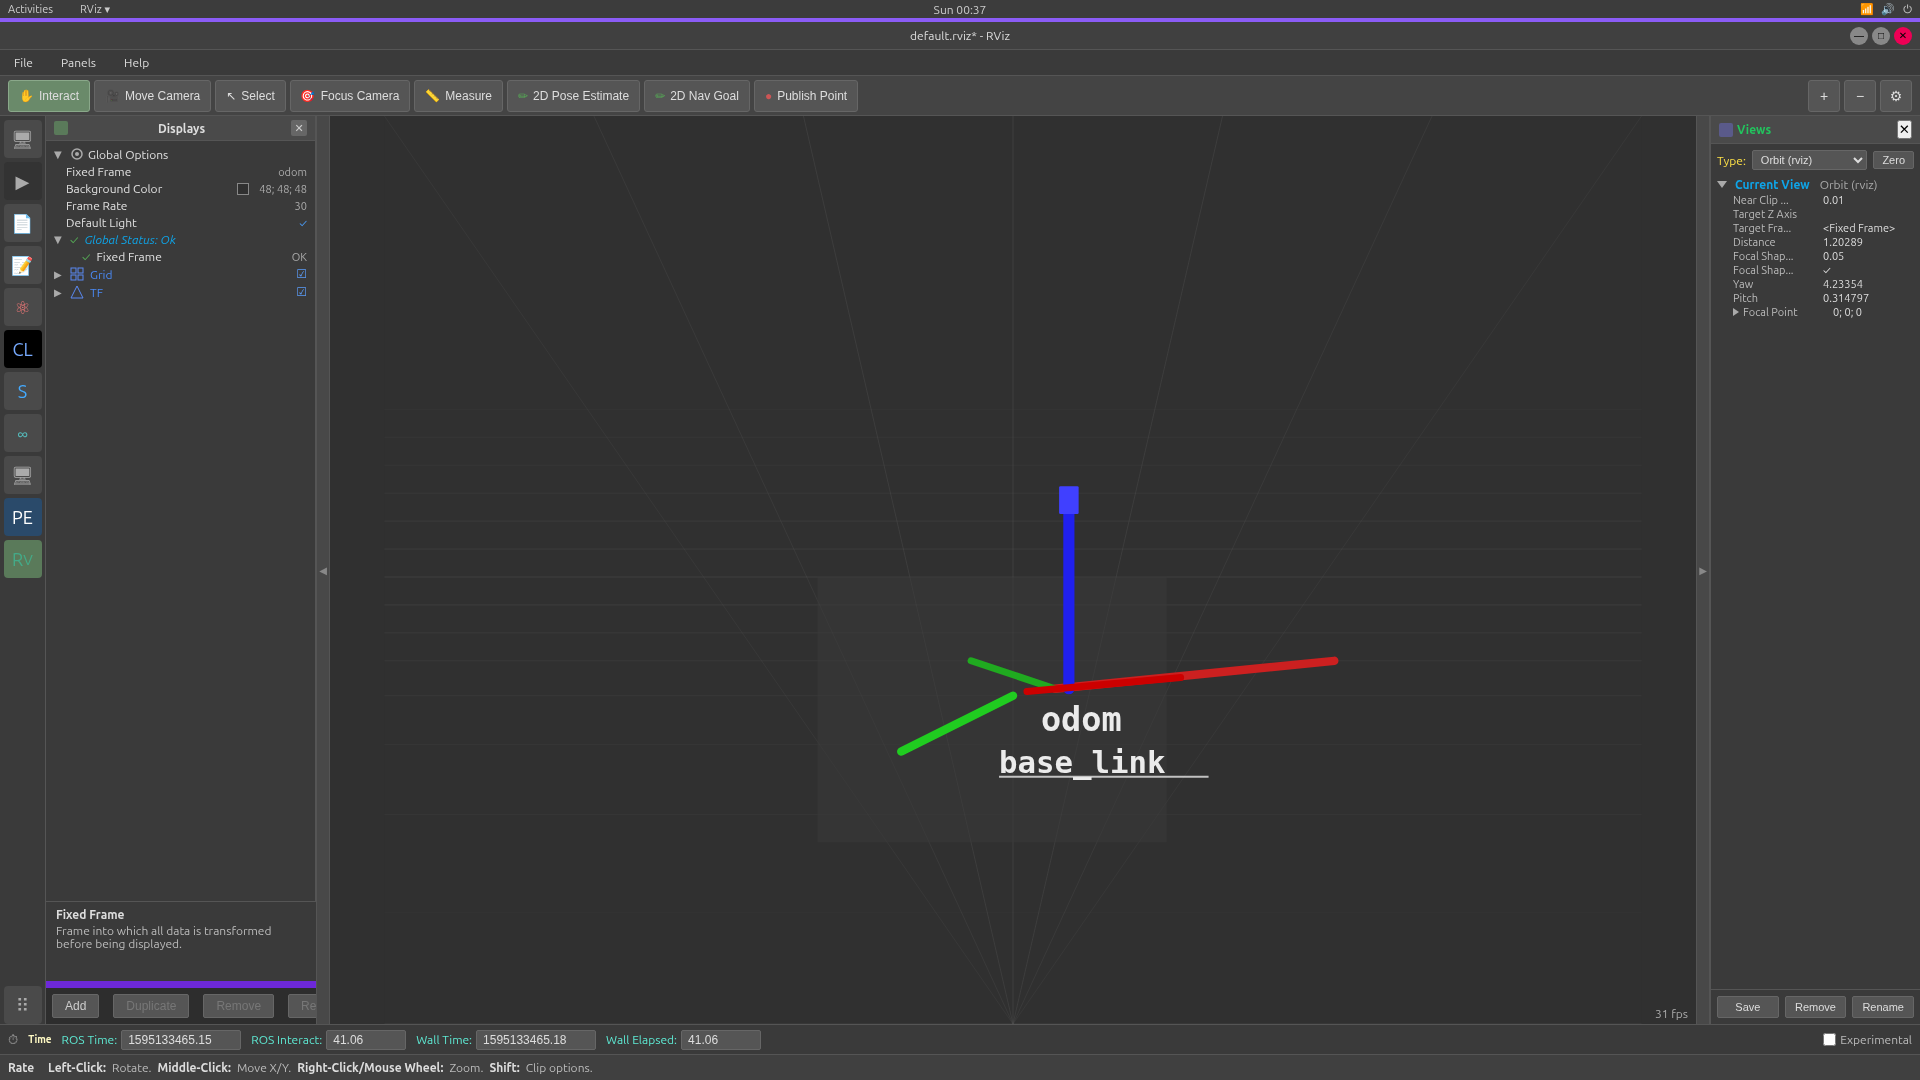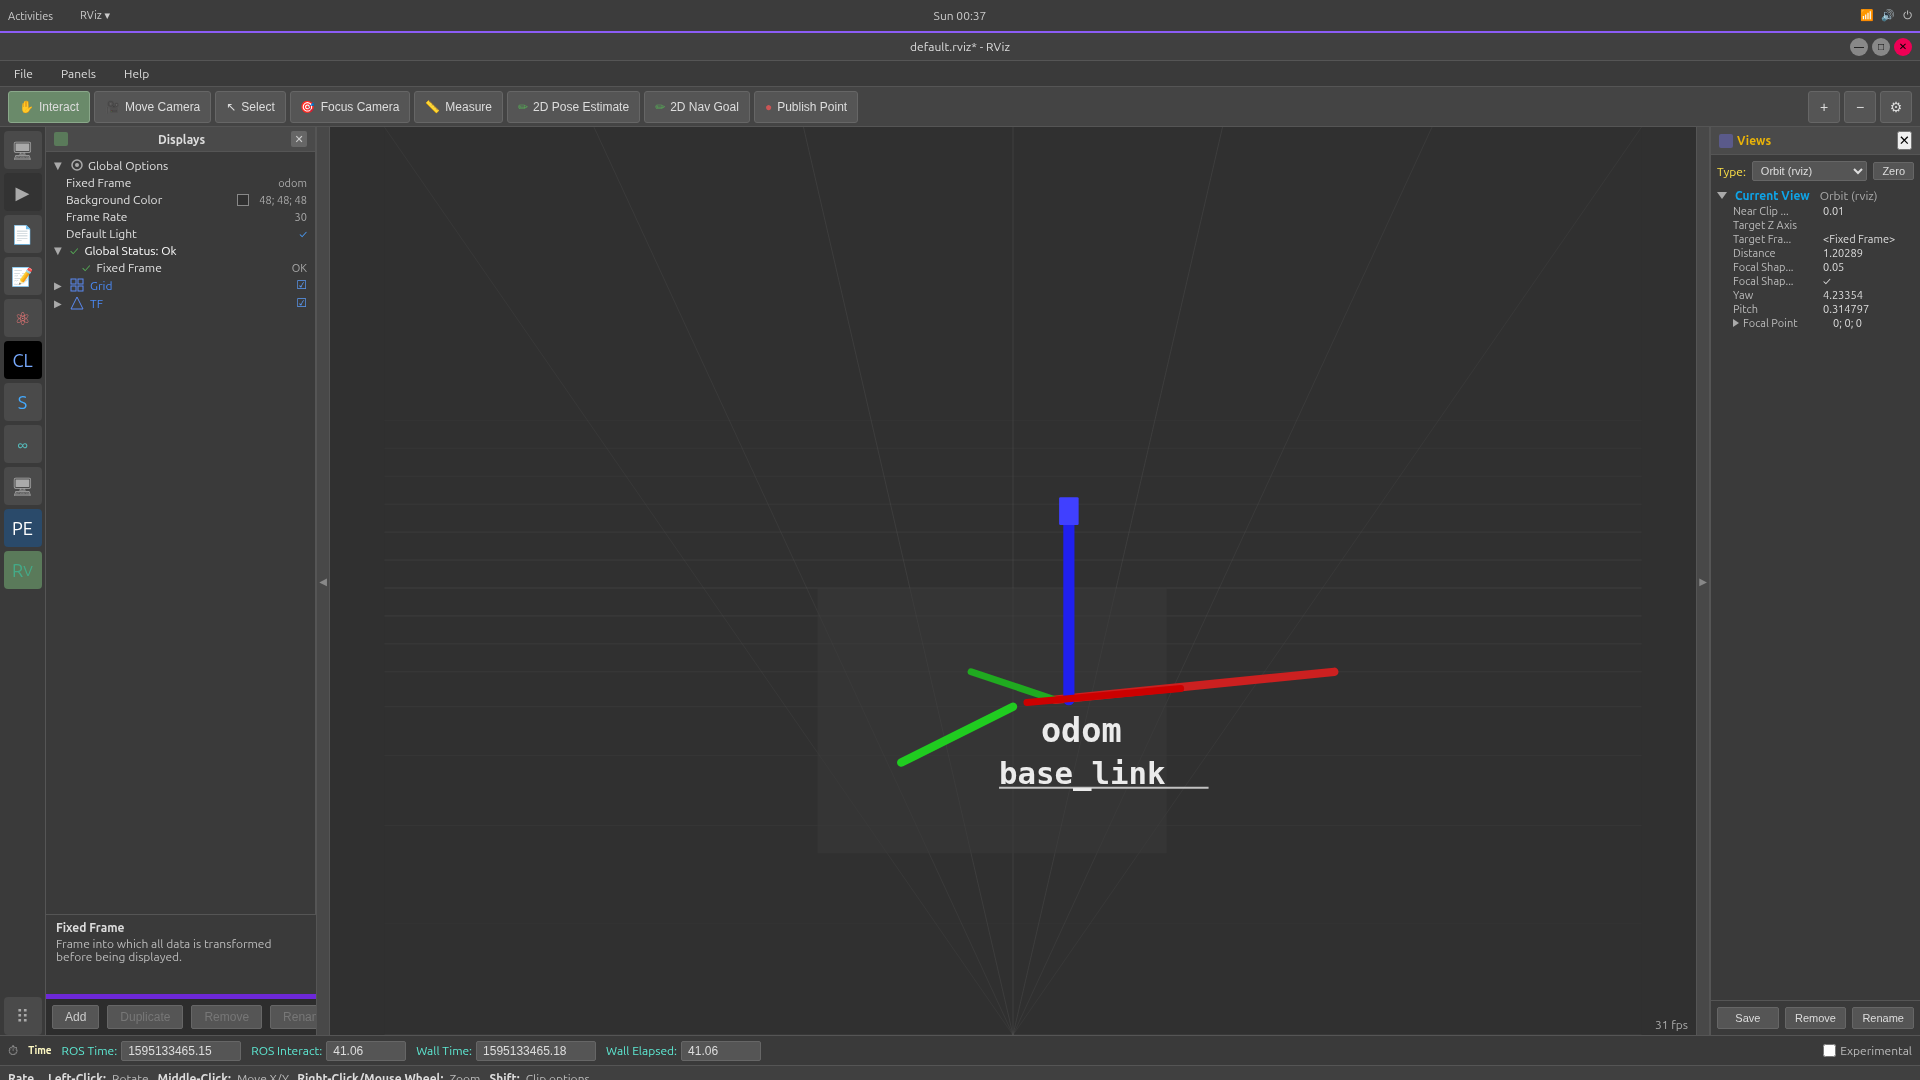--- a/index.html
+++ b/index.html
@@ -1,19 +1,19 @@
 <!DOCTYPE html>
 <html><head>
   <meta charset="utf-8">
   <style>
     * { box-sizing: border-box; margin: 0; padding: 0; }
     body { font-family: 'Ubuntu', 'DejaVu Sans', sans-serif; font-size: 12px; background: #2d2d2d; color: #e0e0e0; overflow: hidden; width: 1920px; height: 1080px; }
 
     
-    #topbar { height: 33px; background: #3c3c3c; display: flex; align-items: center; justify-content: center; font-size: 12px; color: #ccc; border-bottom: 2px solid #8b5cf6; position: relative; }
+    #topbar { height: 22px; background: #3c3c3c; display: flex; align-items: center; justify-content: center; font-size: 12px; color: #ccc; border-bottom: 4px solid #8b5cf6; position: relative; }
     #topbar .time { position: absolute; left: 50%; transform: translateX(-50%); }
     #topbar .sys-icons { position: absolute; right: 8px; display: flex; gap: 8px; align-items: center; font-size: 11px; }
 
     
     #titlebar { height: 28px; background: #404040; display: flex; align-items: center; justify-content: center; font-size: 12px; color: #ddd; border-bottom: 1px solid #555; position: relative; }
     #titlebar .title { }
     #titlebar .win-controls { position: absolute; right: 8px; display: flex; gap: 4px; }
     #titlebar .win-btn { width: 18px; height: 18px; border-radius: 50%; border: none; cursor: pointer; display: flex; align-items: center; justify-content: center; font-size: 10px; }
     #titlebar .win-btn.minimize { background: #888; }
     #titlebar .win-btn.maximize { background: #888; }
@@ -44,30 +44,30 @@
     #displays-header .close-btn { width: 16px; height: 16px; background: #666; border: none; color: #ccc; cursor: pointer; display: flex; align-items: center; justify-content: center; font-size: 11px; border-radius: 2px; }
     #displays-tree { flex: 1; overflow-y: auto; padding: 4px 0; }
     .tree-item { padding: 2px 8px; display: flex; align-items: center; gap: 4px; cursor: pointer; font-size: 12px; }
     .tree-expand { width: 12px; color: #aaa; font-size: 10px; flex-shrink: 0; }
     .tree-label { flex: 1; }
     .tree-value { color: #aaa; font-size: 11px; margin-left: 4px; }
     .indent-1 { padding-left: 20px; }
     .indent-2 { padding-left: 36px; }
     .color-swatch { width: 12px; height: 12px; background: #303030; border: 1px solid #888; display: inline-block; margin-right: 2px; }
     .check-blue { color: #4a9af5; }
-    .label-green { color: #ffffff; }
+    .label-green { color: #0ea5e9; font-style: italic; }
     .label-blue { color: #4a8af5; }
 
     
     #viewport { flex: 1; background: #303030; position: relative; overflow: hidden; }
 
     
     #views-panel { width: 210px; background: #3a3a3a; border-left: 1px solid #555; display: flex; flex-direction: column; }
     #views-header { background: #4a4a4a; padding: 4px 8px; display: flex; align-items: center; border-bottom: 1px solid #555; }
-    #views-header .panel-title { font-size: 12px; color: #eab308; font-weight: bold; }
+    #views-header .panel-title { font-size: 12px; color: #22c55e; font-weight: bold; }
     #views-content { padding: 6px; flex: 1; overflow-y: auto; }
     .views-type-row { display: flex; align-items: center; gap: 6px; margin-bottom: 6px; }
     .views-type-label { font-size: 12px; color: #fde047; }
     .views-type-select { background: #555; border: 1px solid #666; color: #ddd; font-size: 11px; padding: 2px 4px; border-radius: 2px; flex: 1; }
     .views-zero-btn { background: #555; border: 1px solid #666; color: #ddd; font-size: 11px; padding: 2px 8px; border-radius: 2px; cursor: pointer; }
     .views-section { margin-bottom: 4px; }
     .views-section-header { display: flex; align-items: center; gap: 4px; padding: 2px 0; }
     .views-section-title { font-size: 12px; color: #0ea5e9; font-weight: bold; }
     .views-section-subtitle { font-size: 12px; color: #aaa; }
     .views-prop-row { display: flex; align-items: center; padding: 1px 0 1px 16px; font-size: 11px; }
@@ -78,21 +78,21 @@
 
     
     .collapse-handle { width: 14px; background: #484848; border-left: 1px solid #555; border-right: 1px solid #555; cursor: pointer; display: flex; align-items: center; justify-content: center; font-size: 10px; color: #888; }
 
     
     #description-bar { height: 80px; background: #3a3a3a; border-top: 1px solid #555; padding: 6px 10px; }
     #description-bar .desc-title { font-size: 12px; font-weight: bold; color: #ddd; margin-bottom: 3px; }
     #description-bar .desc-text { font-size: 12px; color: #bbb; }
 
     
-    #displays-buttons { padding: 6px; display: flex; gap: 8px; border-top: 5px solid #6d28d9; }
+    #displays-buttons { padding: 6px; display: flex; gap: 14px; border-top: 7px solid #6d28d9; }
     .displays-btn { padding: 4px 12px; background: #555; border: 1px solid #666; color: #ccc; font-size: 12px; border-radius: 2px; cursor: pointer; }
     .displays-btn:disabled { color: #777; cursor: default; }
 
     
     #bottom-bar { height: 30px; background: #3a3a3a; border-top: 1px solid #555; display: flex; align-items: center; padding: 0 8px; gap: 10px; }
     .time-icon { color: #aaa; font-size: 13px; }
     .time-label { font-size: 10px; color: #fef9c3; font-weight: bold; }
     .time-field-group { display: flex; align-items: center; gap: 4px; }
     .time-field-label { font-size: 12px; color: #5eead4; }
     .time-field-value { background: #555; border: 1px solid #666; color: #ddd; font-size: 12px; padding: 2px 6px; border-radius: 2px; width: 120px; }

